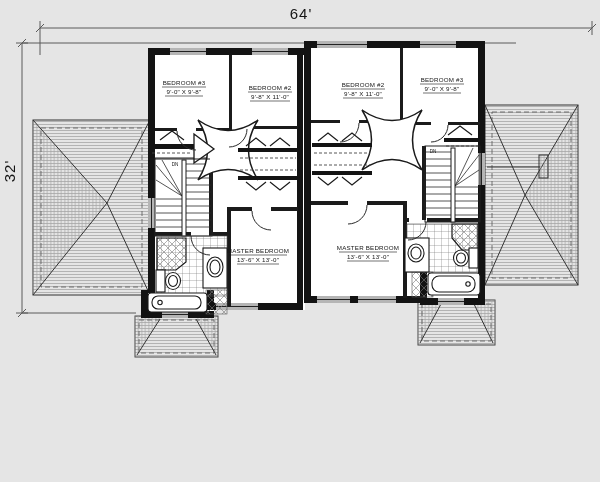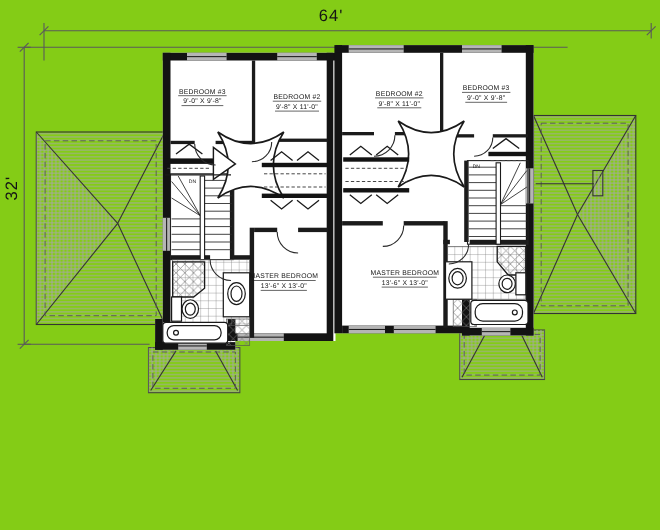--- a/index.html
+++ b/index.html
@@ -1,16 +1,16 @@
 <!DOCTYPE html>
 <html><head>
 <meta charset="utf-8">
 <style>
   html,body{margin:0;padding:0;background:#ffffff;}
-  #canvas{position:relative;width:600px;height:482px;background:#84cc16;overflow:hidden;
+  #canvas{position:relative;width:600px;height:482px;background:#e5e5e5;overflow:hidden;
           font-family:"Liberation Sans", sans-serif;}
   svg{display:block;}
   text{fill:#151515;font-family:"Liberation Sans", sans-serif;}
   .dimtext{font-size:15px;letter-spacing:1px;}
   .roomname{font-size:6.2px;letter-spacing:0.2px;text-anchor:middle;}
   .roomsize{font-size:6.2px;letter-spacing:0.2px;text-anchor:middle;}
   .dn{font-size:4.6px;text-anchor:middle;}
   .wall{fill:#131313;}
   .thinline{stroke:#222;stroke-width:1;fill:none;}
   .dimline{stroke:#5a5a5a;stroke-width:1;fill:none;}

